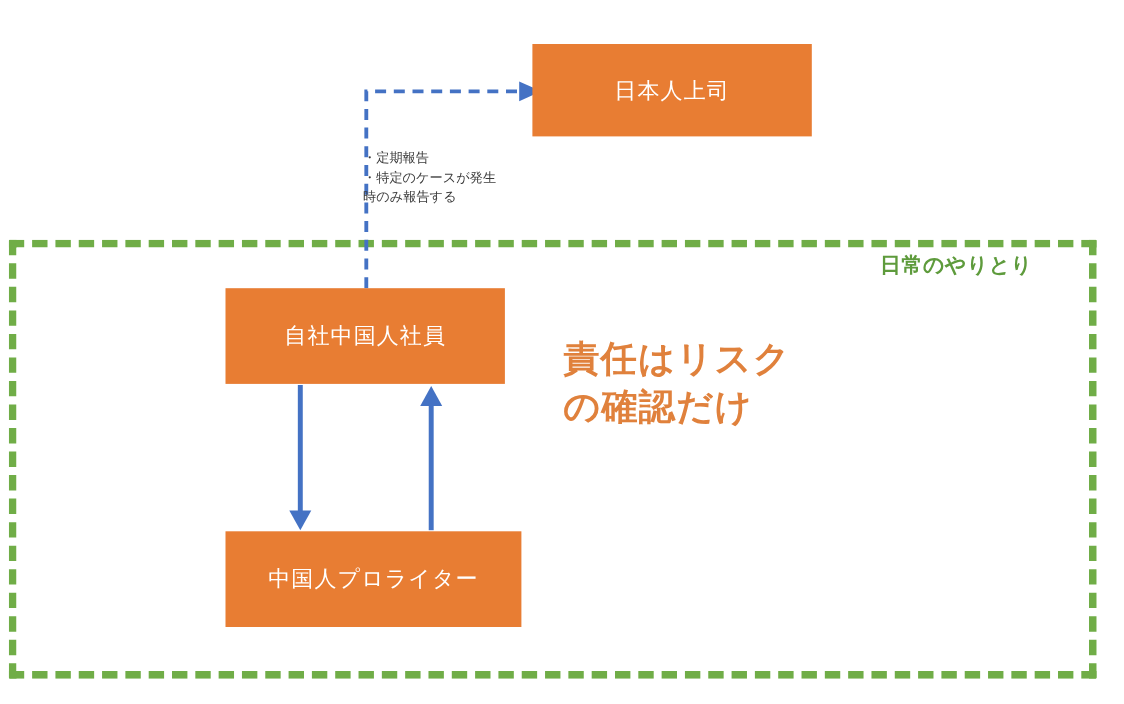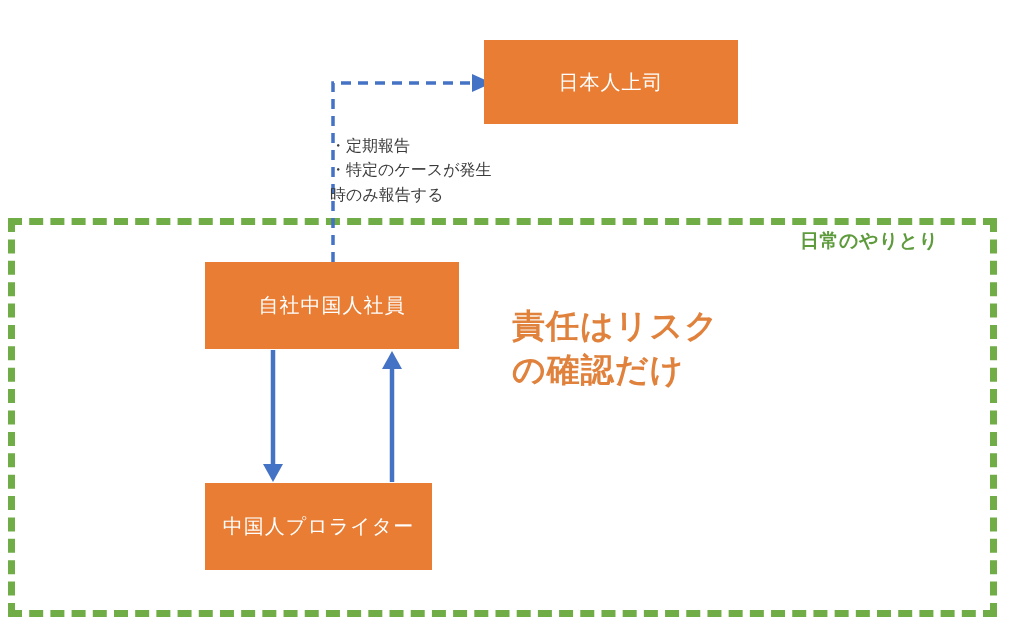--- a/index.html
+++ b/index.html
@@ -51,39 +51,39 @@
     box-sizing: border-box;
   }
   .node-box .node-label {
     color: #ffffff;
     font-size: 20px;
     letter-spacing: 1px;
     white-space: nowrap;
   }
   #box-boss   { left: 484px; top: 40px;  width: 254px; height: 84px; }
   #box-staff  { left: 205px; top: 262px; width: 254px; height: 87px; }
-  #box-writer { left: 205px; top: 483px; width: 227px; height: 87px; text-align: center; }
+  #box-writer { left: 205px; top: 483px; width: 269px; height: 87px; text-align: center; }
 
   
   .callout {
     position: absolute;
     color: #E0813C;
     font-weight: bold;
     font-size: 33px;
     line-height: 1.32;
     letter-spacing: 1px;
     white-space: pre-line;
   }
   #callout-risk    { left: 512px; top: 268px; margin-top: 36px; }
   #callout-quality { left: 488px; top: 493px; }
 
   
   .annot {
     position: absolute;
-    font-size: 16px;
+    font-size: 12px;
     line-height: 1.52;
     color: #3c3c3c;
     white-space: pre-line;
   }
   #annot-report  { left: 330px; top: 134px; text-align: left; }
   #annot-left    { left: 14px;  top: 378px; width: 291px; text-align: right; }
   #annot-right   { left: 414px; top: 382px; text-align: left; }
 
   
   .conn { position: absolute; overflow: visible; }

